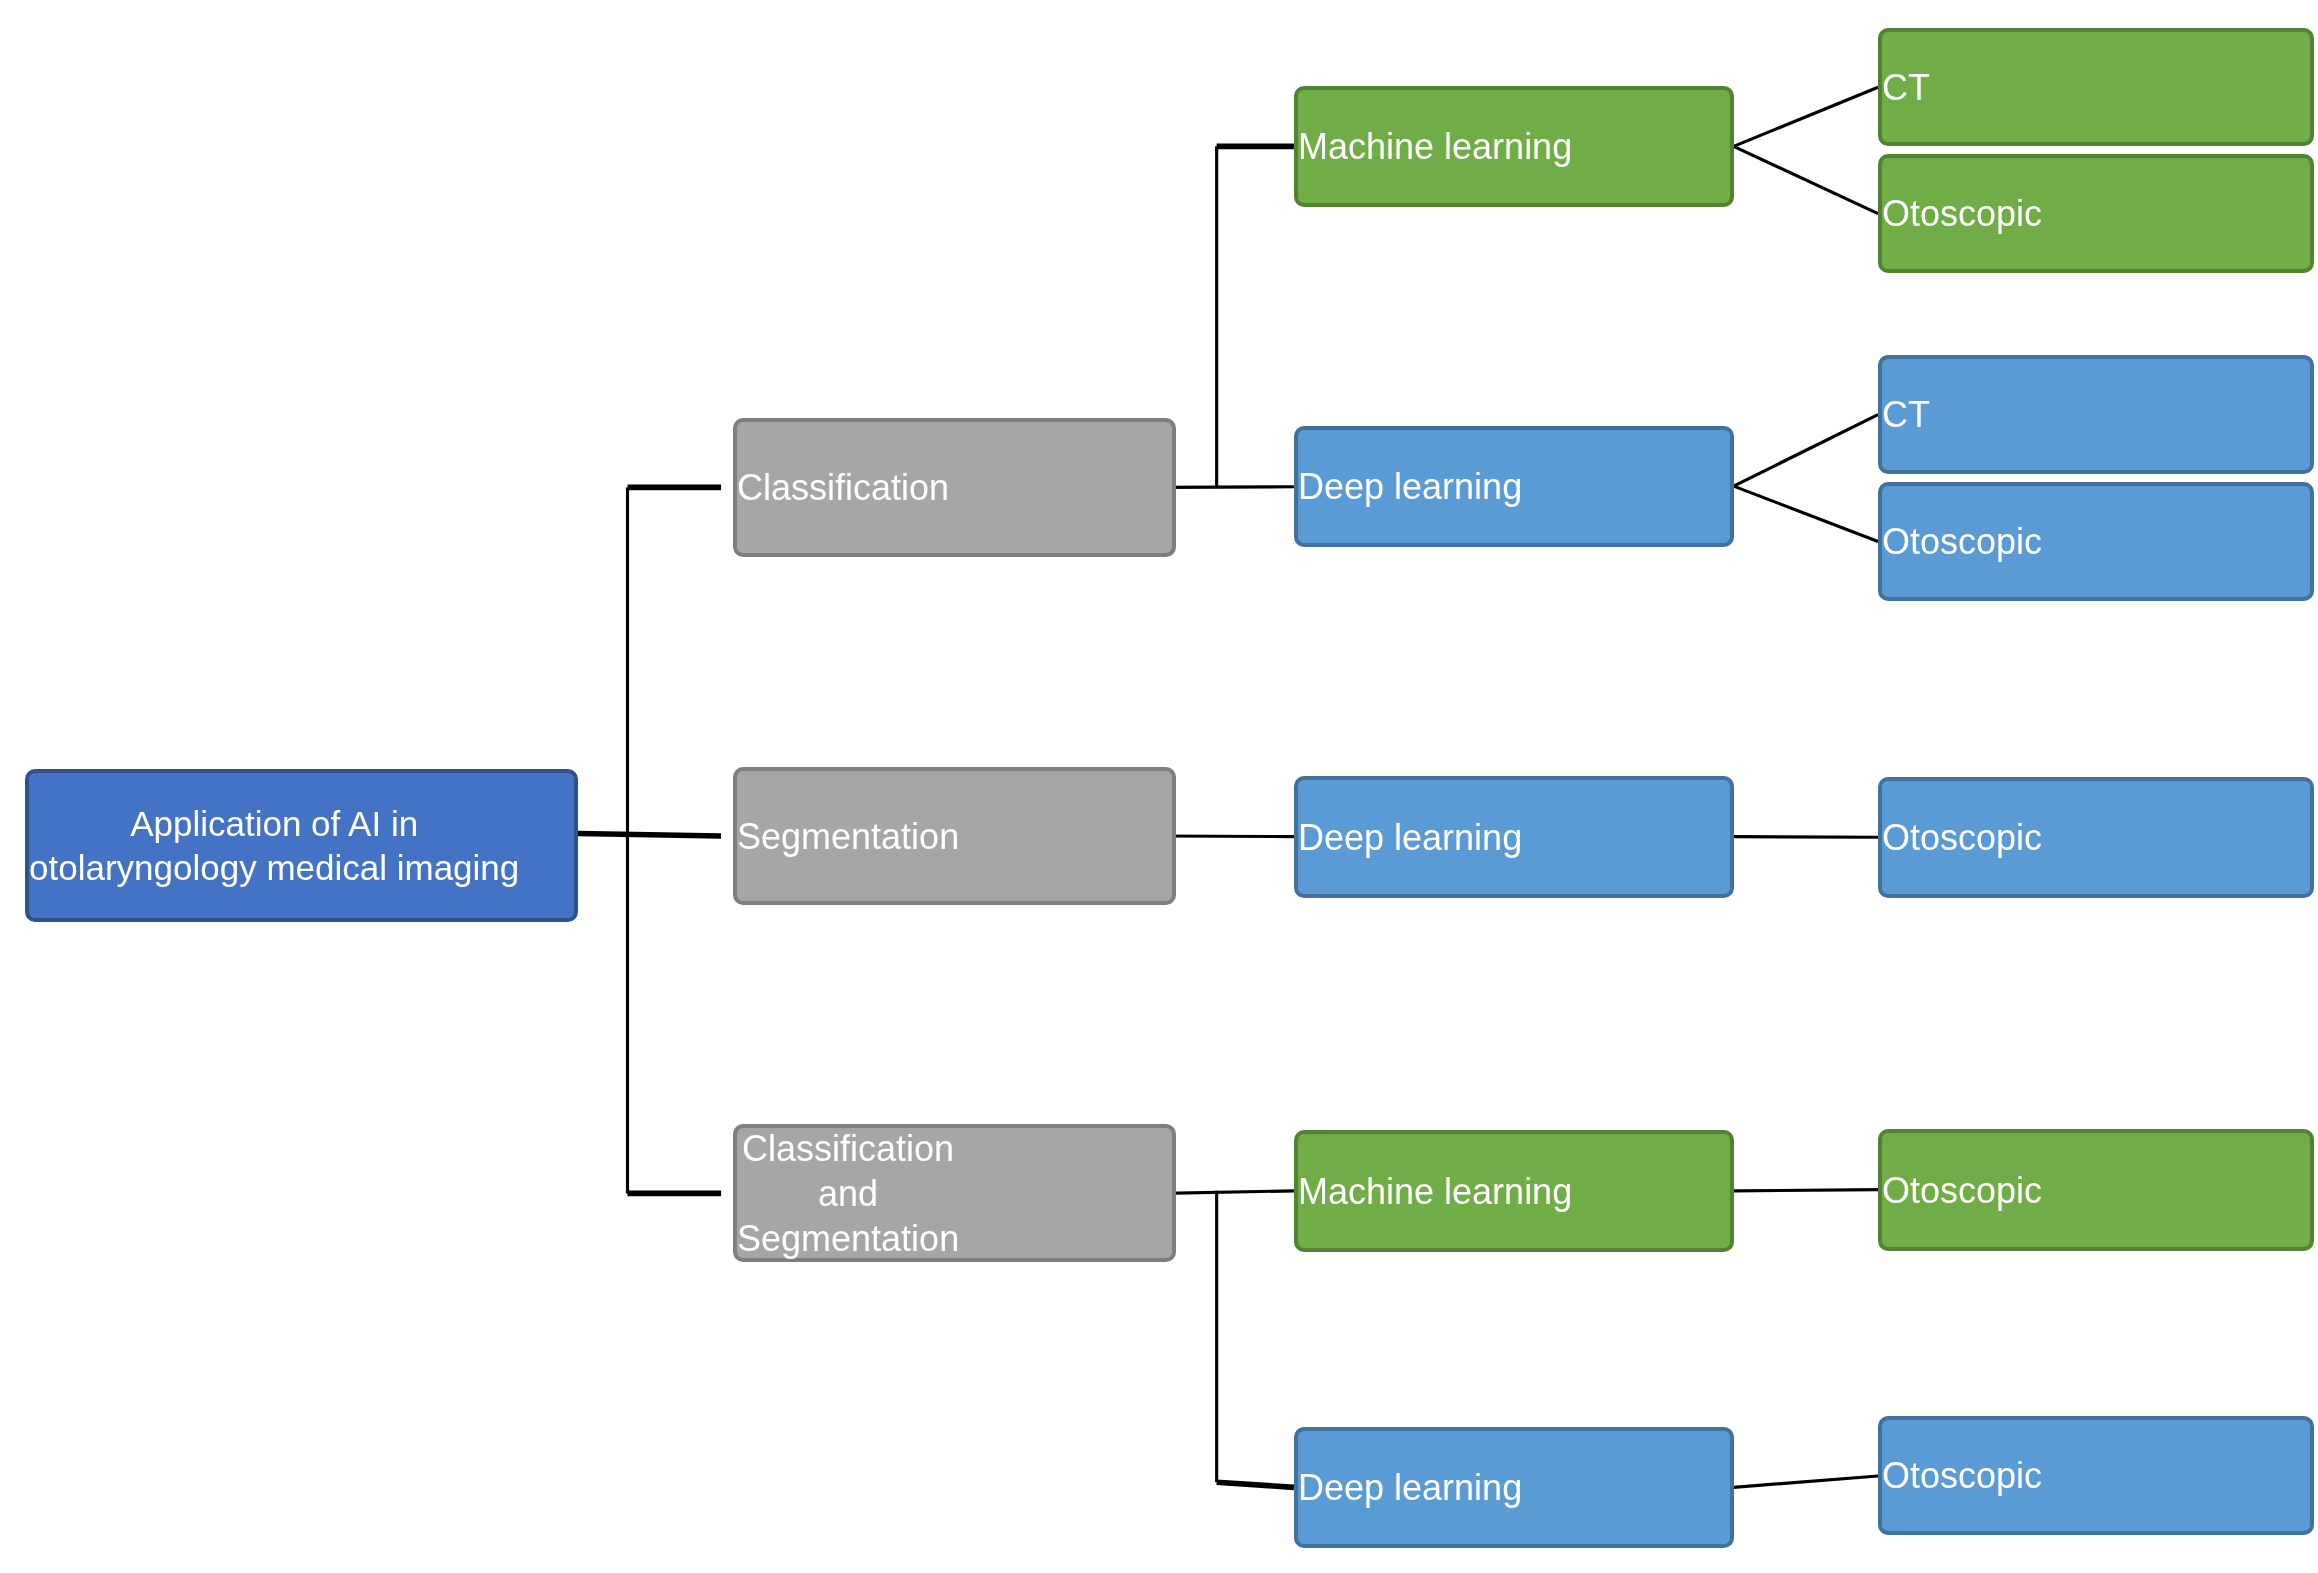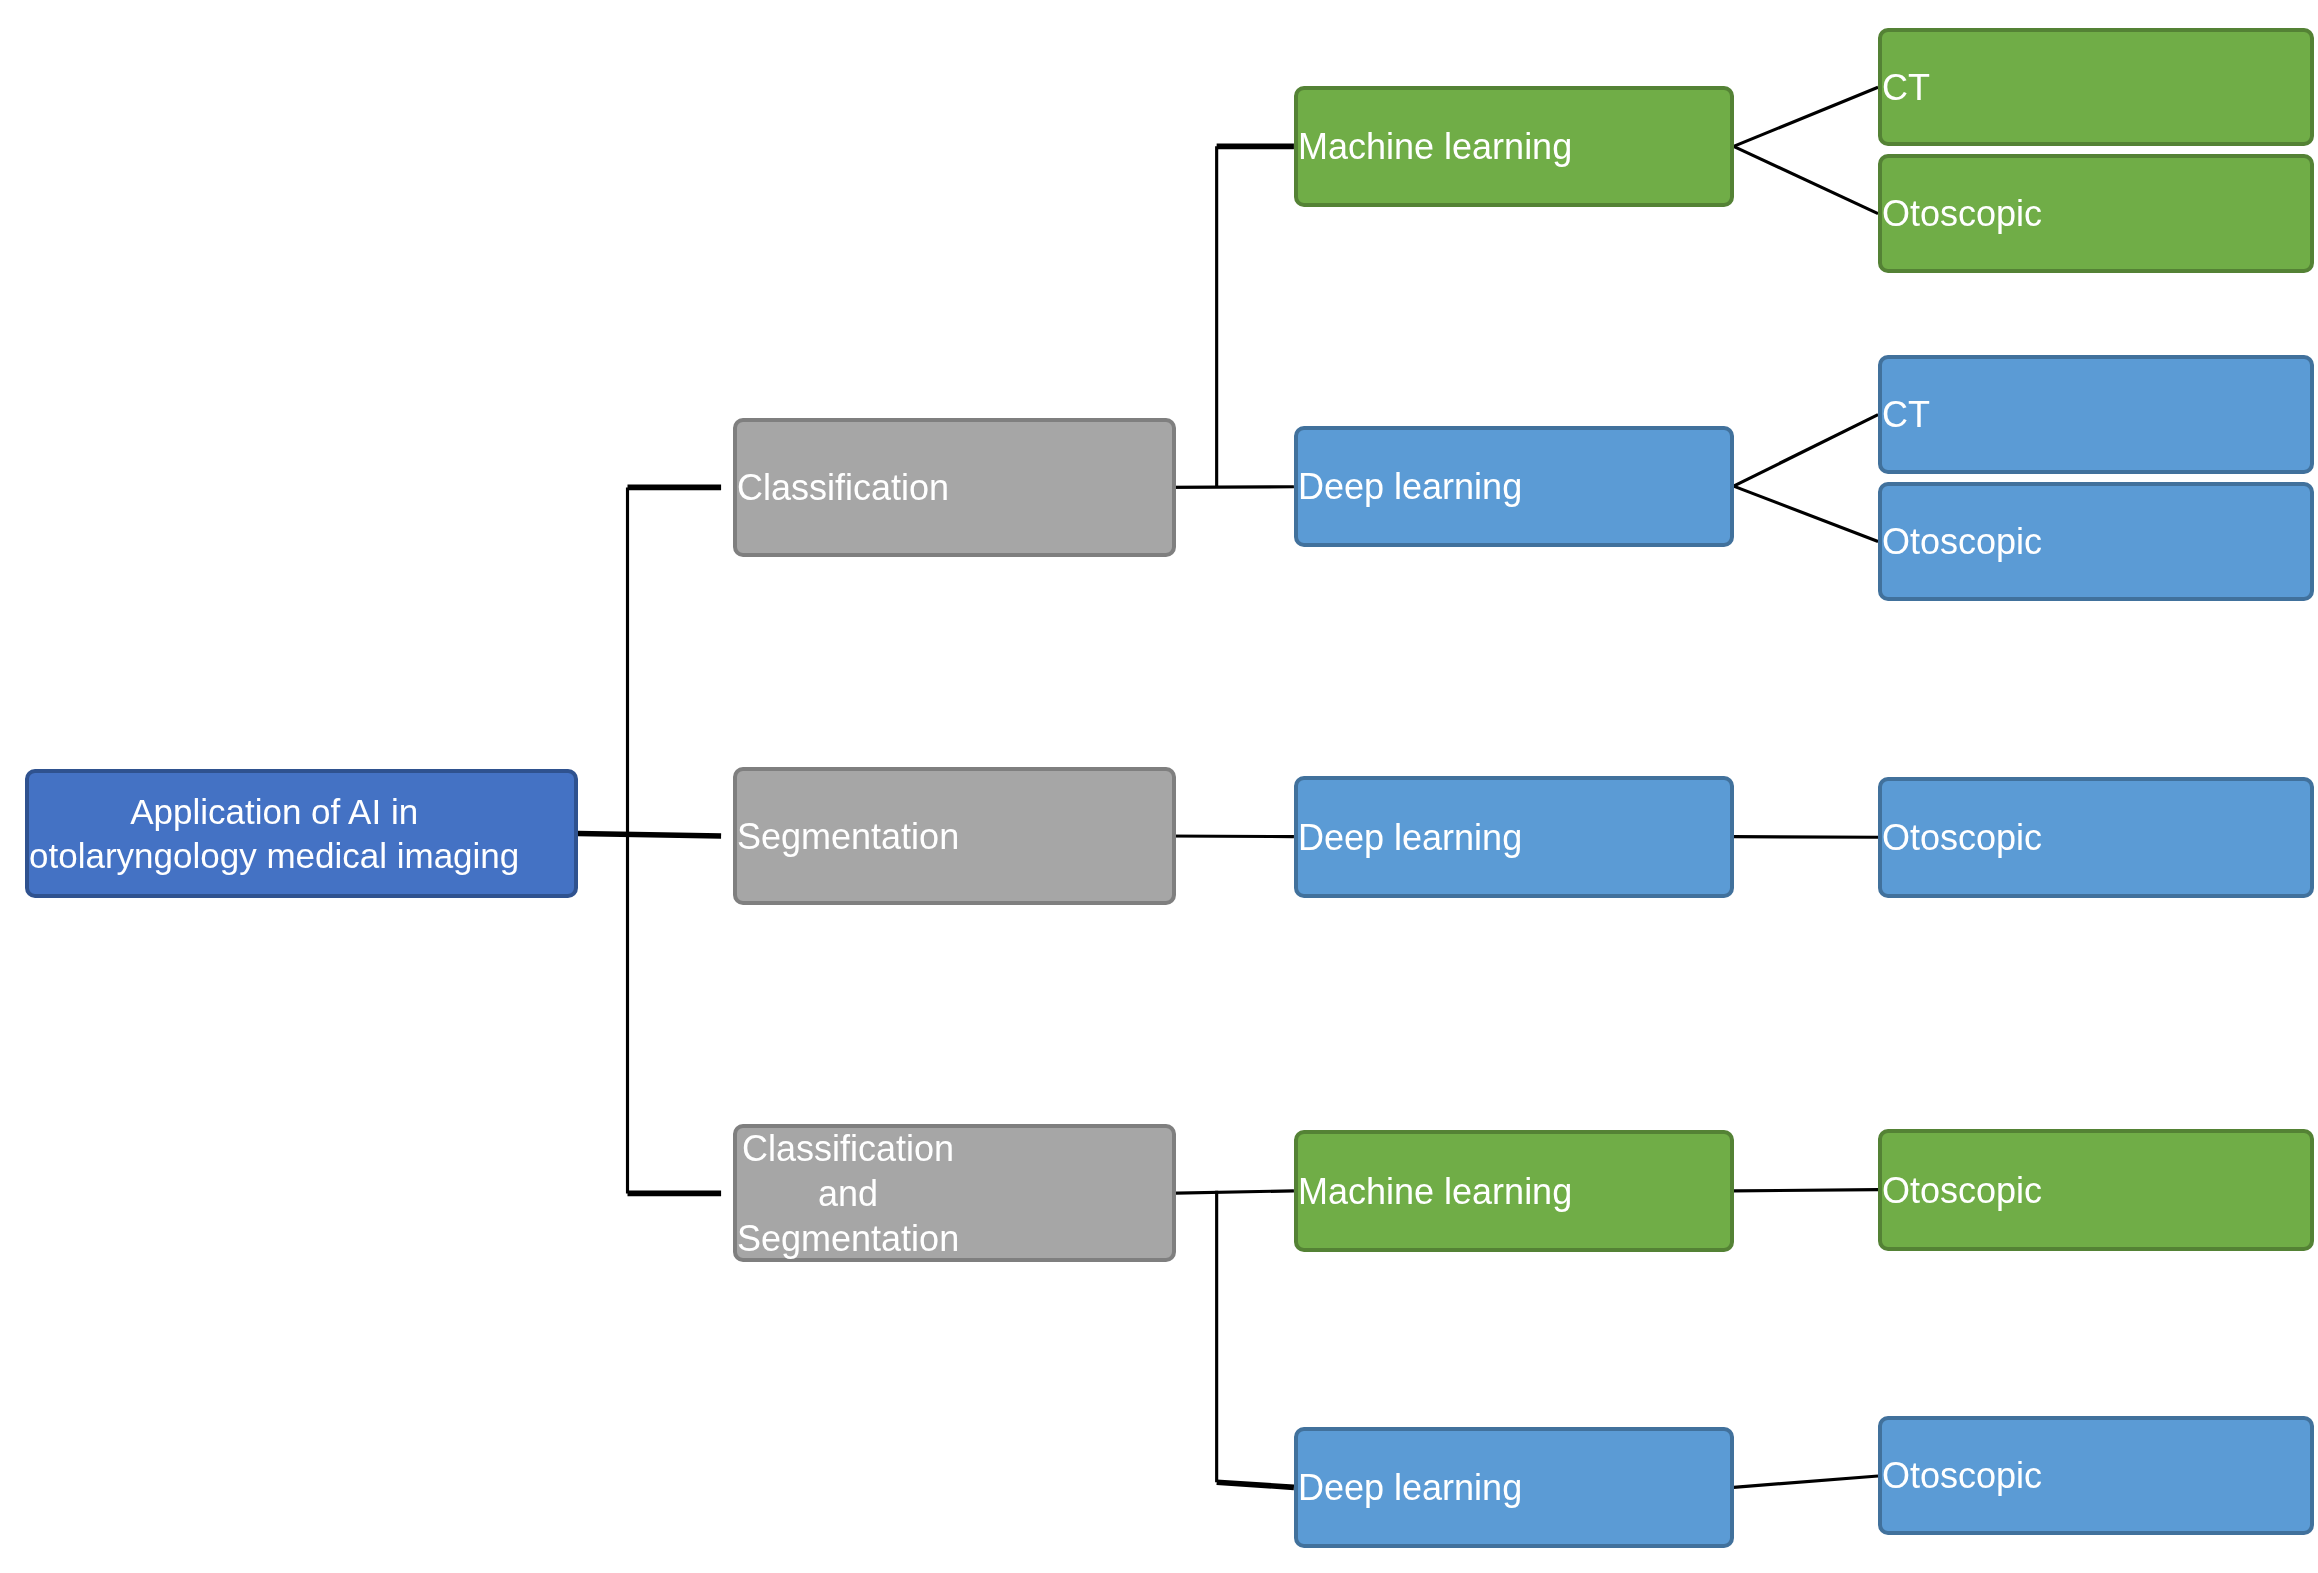--- a/index.html
+++ b/index.html
@@ -26,21 +26,21 @@
     border-radius:10px;border:4.4px solid;
     display:flex;align-items:center;
     color:#FFFFFF;font-size:36px;line-height:1.25;
     text-align:center;white-space:pre-line;
   }
   .root-node{background:var(--root_fill);border-color:var(--root_border);font-size:35px;}
   .category-node{background:var(--category_fill);border-color:var(--category_border);margin-left:12px;}
   .ml-node{background:var(--ml_fill);border-color:var(--ml_border);}
   .dl-node{background:var(--dl_fill);border-color:var(--dl_border);}
 
-  #root{left:25px;top:769px;width:553px;height:129px;}
+  #root{left:25px;top:769px;width:553px;height:153px;}
   #classification{left:721px;top:418px;width:443px;height:139px;}
   #segmentation{left:721px;top:767px;width:443px;height:138px;}
   #class-seg{left:721px;top:1124px;width:443px;height:138px;}
   #ml-top{left:1294px;top:86px;width:440px;height:121px;}
   #dl-top{left:1294px;top:426px;width:440px;height:121px;}
   #dl-mid{left:1294px;top:776px;width:440px;height:122px;}
   #ml-bot{left:1294px;top:1130px;width:440px;height:122px;}
   #dl-bot{left:1294px;top:1427px;width:440px;height:121px;}
   #ct-green{left:1878px;top:28px;width:436px;height:118px;}
   #oto-green-top{left:1878px;top:154px;width:436px;height:119px;}

